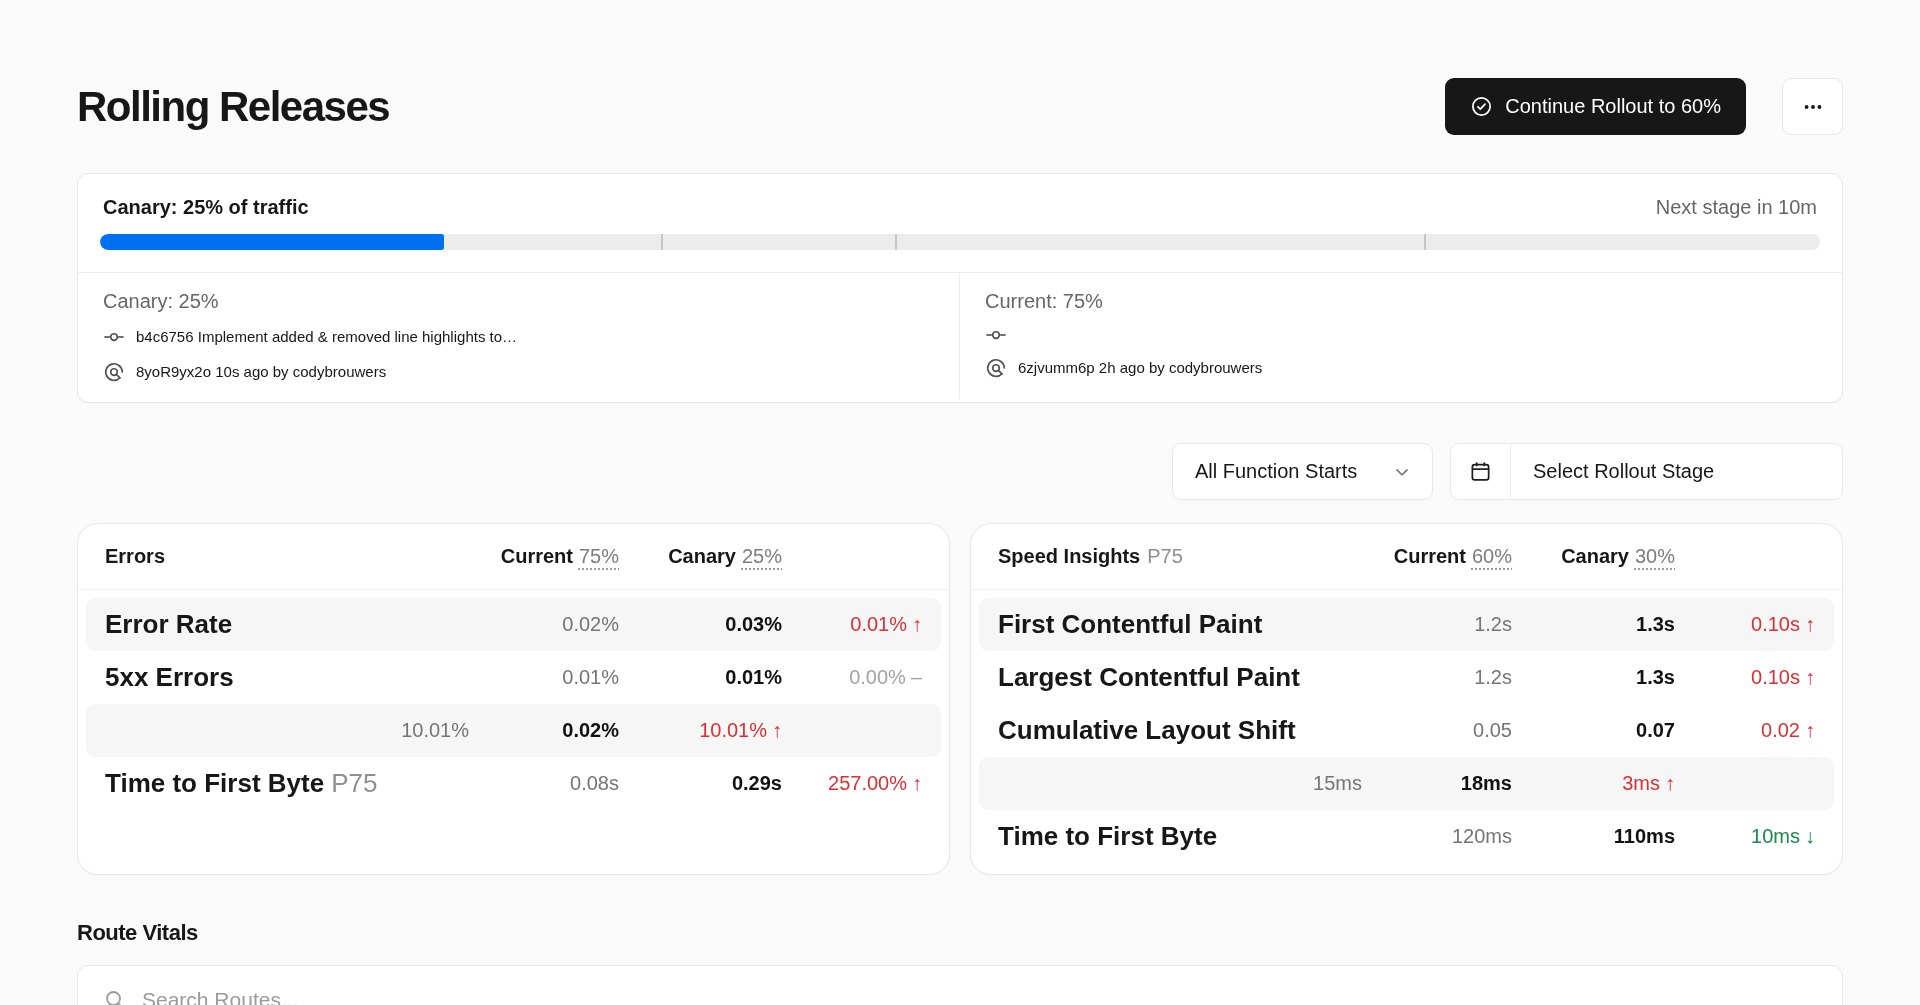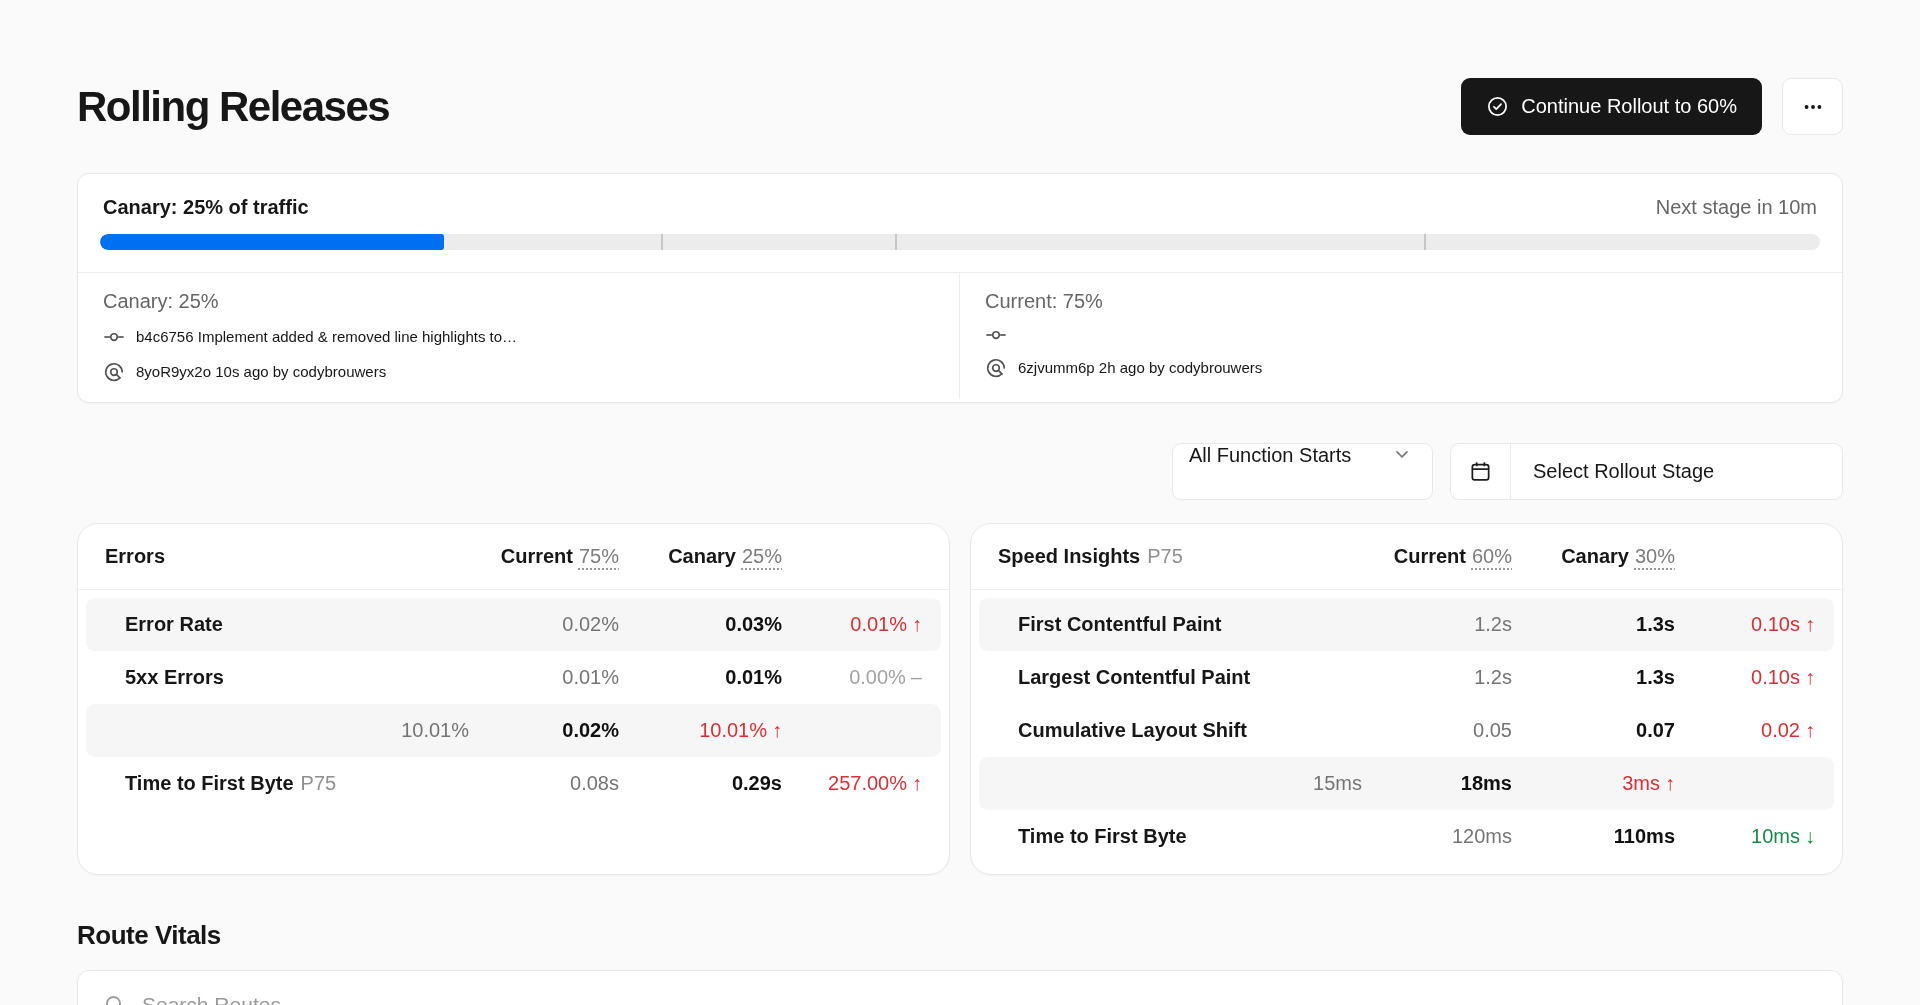--- a/index.html
+++ b/index.html
@@ -9,21 +9,21 @@
     --blue:#0070f3; --red:#d93036; --green:#188a4a; --neutral:#a3a3a3;
     --card:#ffffff; --page:#fafafa; --shade:#f6f6f6;
   }
   html,body{ width:1920px; height:1005px; overflow:hidden; }
   body{ background:var(--page); font-family:"Liberation Sans","DejaVu Sans",sans-serif; color:var(--ink); }
   .container{ padding:0 77px; }
 
   
   .page-header{ margin-top:78px; height:57px; display:flex; align-items:center; justify-content:space-between; }
   .page-title{ font-size:42px; font-weight:700; letter-spacing:-1.5px; }
-  .header-actions{ display:flex; gap:20px; align-items:center; }
+  .header-actions{ display:flex; gap:36px; align-items:center; }
   .btn-primary{ height:57px; display:flex; align-items:center; gap:12px; padding:0 25px;
     background:#171717; color:#fff; border:none; border-radius:9px; font-size:20px; font-weight:500;
     font-family:inherit; cursor:pointer; }
   .btn-more{ height:57px; width:61px; display:flex; align-items:center; justify-content:center;
     background:#fff; border:1px solid var(--border); border-radius:9px; cursor:pointer; }
   .icon{ display:inline-flex; flex:none; }
 
   
   .card{ background:var(--card); border:1px solid var(--border); border-radius:12px; box-shadow:0 1px 2px rgba(0,0,0,.03); }
   .canary-card{ margin-top:38px; height:230px; }
@@ -36,53 +36,53 @@
   .canary-split{ margin-top:22px; border-top:1px solid var(--border-lt); display:flex; height:127px; }
   .split-col{ width:50%; padding:17px 25px 0 25px; }
   .split-col.first{ border-right:1px solid var(--border-lt); }
   .split-label{ font-size:20px; color:var(--gray); margin-bottom:11px; }
   .icon-line{ display:flex; align-items:center; gap:11px; font-size:15px; color:var(--ink); margin-bottom:9px; line-height:26px; }
   .icon-line .icon{ color:#525252; }
 
   
   .filters-row{ margin-top:40px; display:flex; justify-content:flex-end; gap:17px; height:57px; }
   .select-btn{ width:261px; height:57px; background:#fff; border:1px solid var(--border); border-radius:9px;
-    display:flex; justify-content:space-between; padding:0 20px 0 16px; font-size:20px;
+    display:flex; align-items:center; justify-content:space-between; padding:0 20px 0 22px; font-size:20px;
     font-family:inherit; color:var(--ink); cursor:pointer; }
   .select-btn .icon{ color:#7a7a7a; }
   .stage-picker{ width:393px; height:57px; background:#fff; border:1px solid var(--border); border-radius:9px;
     display:flex; align-items:stretch; cursor:pointer; }
   .stage-picker .cal-cell{ width:60px; display:flex; align-items:center; justify-content:center; border-right:1px solid var(--border-lt); color:#1c1c1c; }
   .stage-picker .stage-label{ display:flex; align-items:center; padding-left:22px; font-size:20px; color:var(--ink); }
 
   
   .cards-row{ margin-top:23px; display:flex; gap:20px; }
   .metric-card{ width:873px; height:352px; overflow:hidden;border-radius:21px; }
   .metric-head{ height:66px; display:grid; grid-template-columns:1fr 150px 163px 140px; align-items:center;
     padding:0 27px; border-bottom:1px solid #f0f0f0; }
   .metric-head .card-title{ font-size:20px; font-weight:600; }
   .card-title .title-suffix{ font-weight:400; color:var(--gray-lt); margin-left:7px; }
   .col-head{ text-align:right; font-size:20px; }
   .col-head .col-label{ font-weight:600; }
   .col-head .col-value{ color:#7d7d7d; margin-left:6px; text-decoration:underline dotted #9a9a9a; text-underline-offset:5px; }
   .rows-wrap{ padding:8px; }
   .metric-row{ height:53px; display:grid; grid-template-columns:1fr 150px 163px 140px; align-items:center; padding:0 19px; border-radius:9px; }
   .metric-row.shaded{ background:var(--shade); }
-  .m-name{ font-size:20px; font-weight:600;margin-left:20px; }
+  .m-name{ font-size:26px; font-weight:600; }
   .m-suffix{ font-weight:400; color:var(--gray-lt); margin-left:7px; }
   .m-val{ text-align:right; font-size:20px; }
   .m-current{ color:#757575; }
   .m-canary{ color:#111; font-weight:600; }
   .m-delta{ display:flex; justify-content:flex-end; align-items:center; gap:5px; font-size:20px; font-weight:500; }
   .tone-bad{ color:var(--red); }
   .tone-good{ color:var(--green); }
   .tone-neutral{ color:var(--neutral); }
 
   
-  .section-title{ margin-top:45px; font-size:26px; font-weight:700; letter-spacing:-0.5px; }
+  .section-title{ margin-top:45px; font-size:22px; font-weight:700; letter-spacing:-0.5px; }
   .search-card{ margin-top:19px; height:90px; border-radius:12px 12px 0 0; display:flex; align-items:flex-start; }
   .search-inner{ display:flex; align-items:center; gap:15px; padding:22px 25px; width:100%; }
   .search-inner .icon{ color:#9b9b9b; }
   .search-input{ border:none; outline:none; background:transparent; font-size:21px; font-family:inherit; color:var(--ink); width:600px; }
   .search-input::placeholder{ color:#9b9b9b; }
 </style>
 </head>
 <body>
 
 <div class="container">

